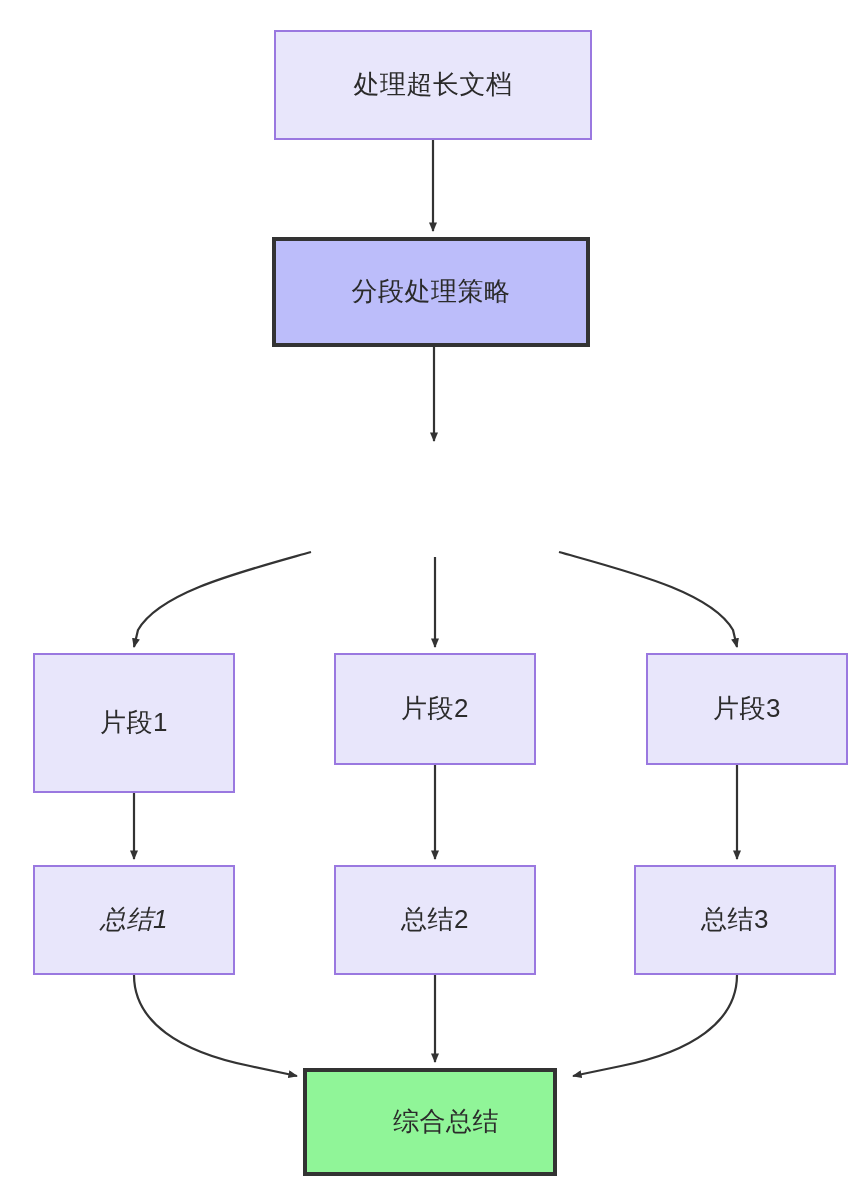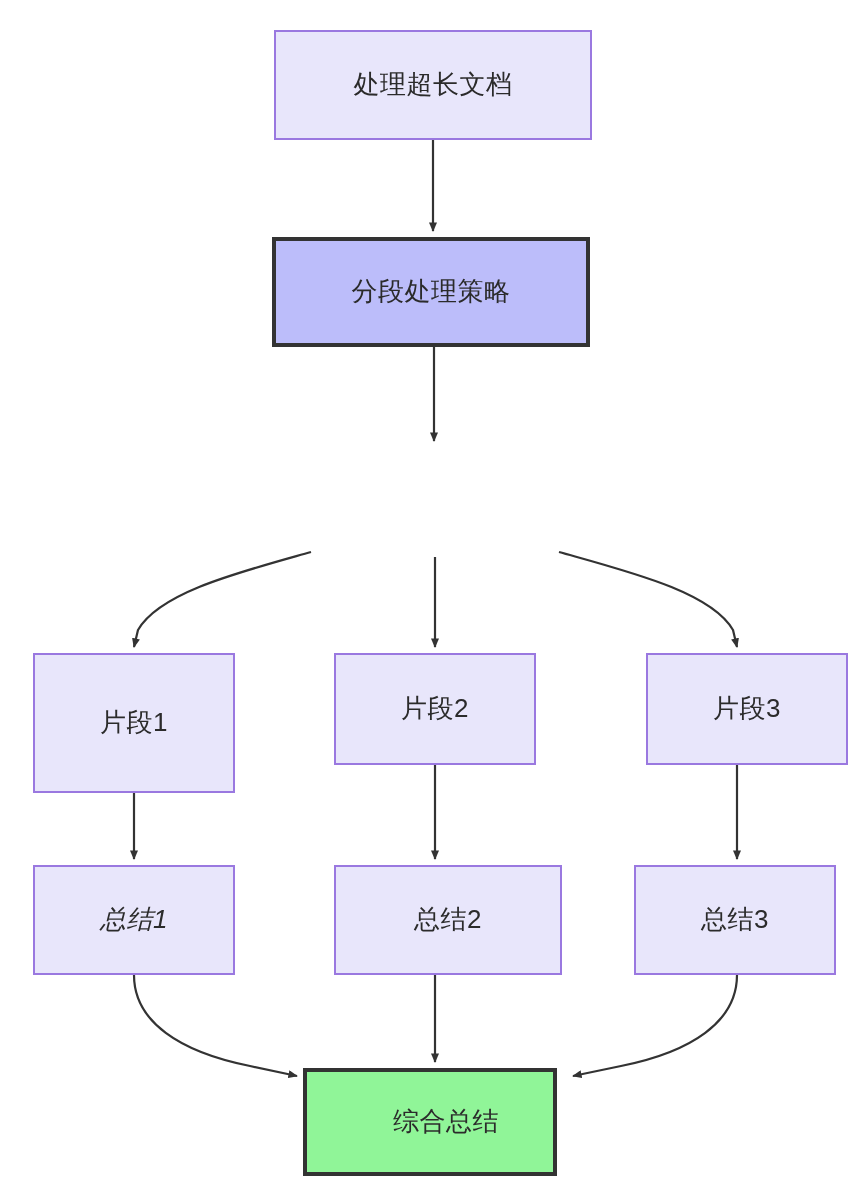--- a/index.html
+++ b/index.html
@@ -56,21 +56,21 @@
     padding-left: 32px;
   }
   
   #node-long-doc      { left: 274px; top: 30px;   width: 318px; height: 110px; }
   #node-strategy      { left: 272px; top: 237px;  width: 318px; height: 110px; }
   #node-source-doc    { left: 311px; top: 447px;  width: 248px; height: 110px; }
   #node-fragment-1    { left: 33px;  top: 653px;  width: 202px; height: 140px; }
   #node-fragment-2    { left: 334px; top: 653px;  width: 202px; height: 112px; }
   #node-fragment-3    { left: 634px; top: 653px;  width: 202px; height: 112px; margin-left: 12px; }
   #node-summary-1     { left: 33px;  top: 865px;  width: 202px; height: 110px; font-style: italic; }
-  #node-summary-2     { left: 334px; top: 865px;  width: 228px; height: 110px; }
+  #node-summary-2     { left: 334px; top: 865px;  width: 202px; height: 110px; }
   #node-summary-3     { left: 634px; top: 865px;  width: 202px; height: 110px; text-align: right; }
   #node-final-summary { left: 303px; top: 1068px; width: 254px; height: 108px; }
 </style>
 </head>
 <body>
 
 <div id="diagram-canvas">
 
   <svg id="edge-layer" viewBox="0 0 852 1196" width="852" height="1196" xmlns="http://www.w3.org/2000/svg">
     <defs>

